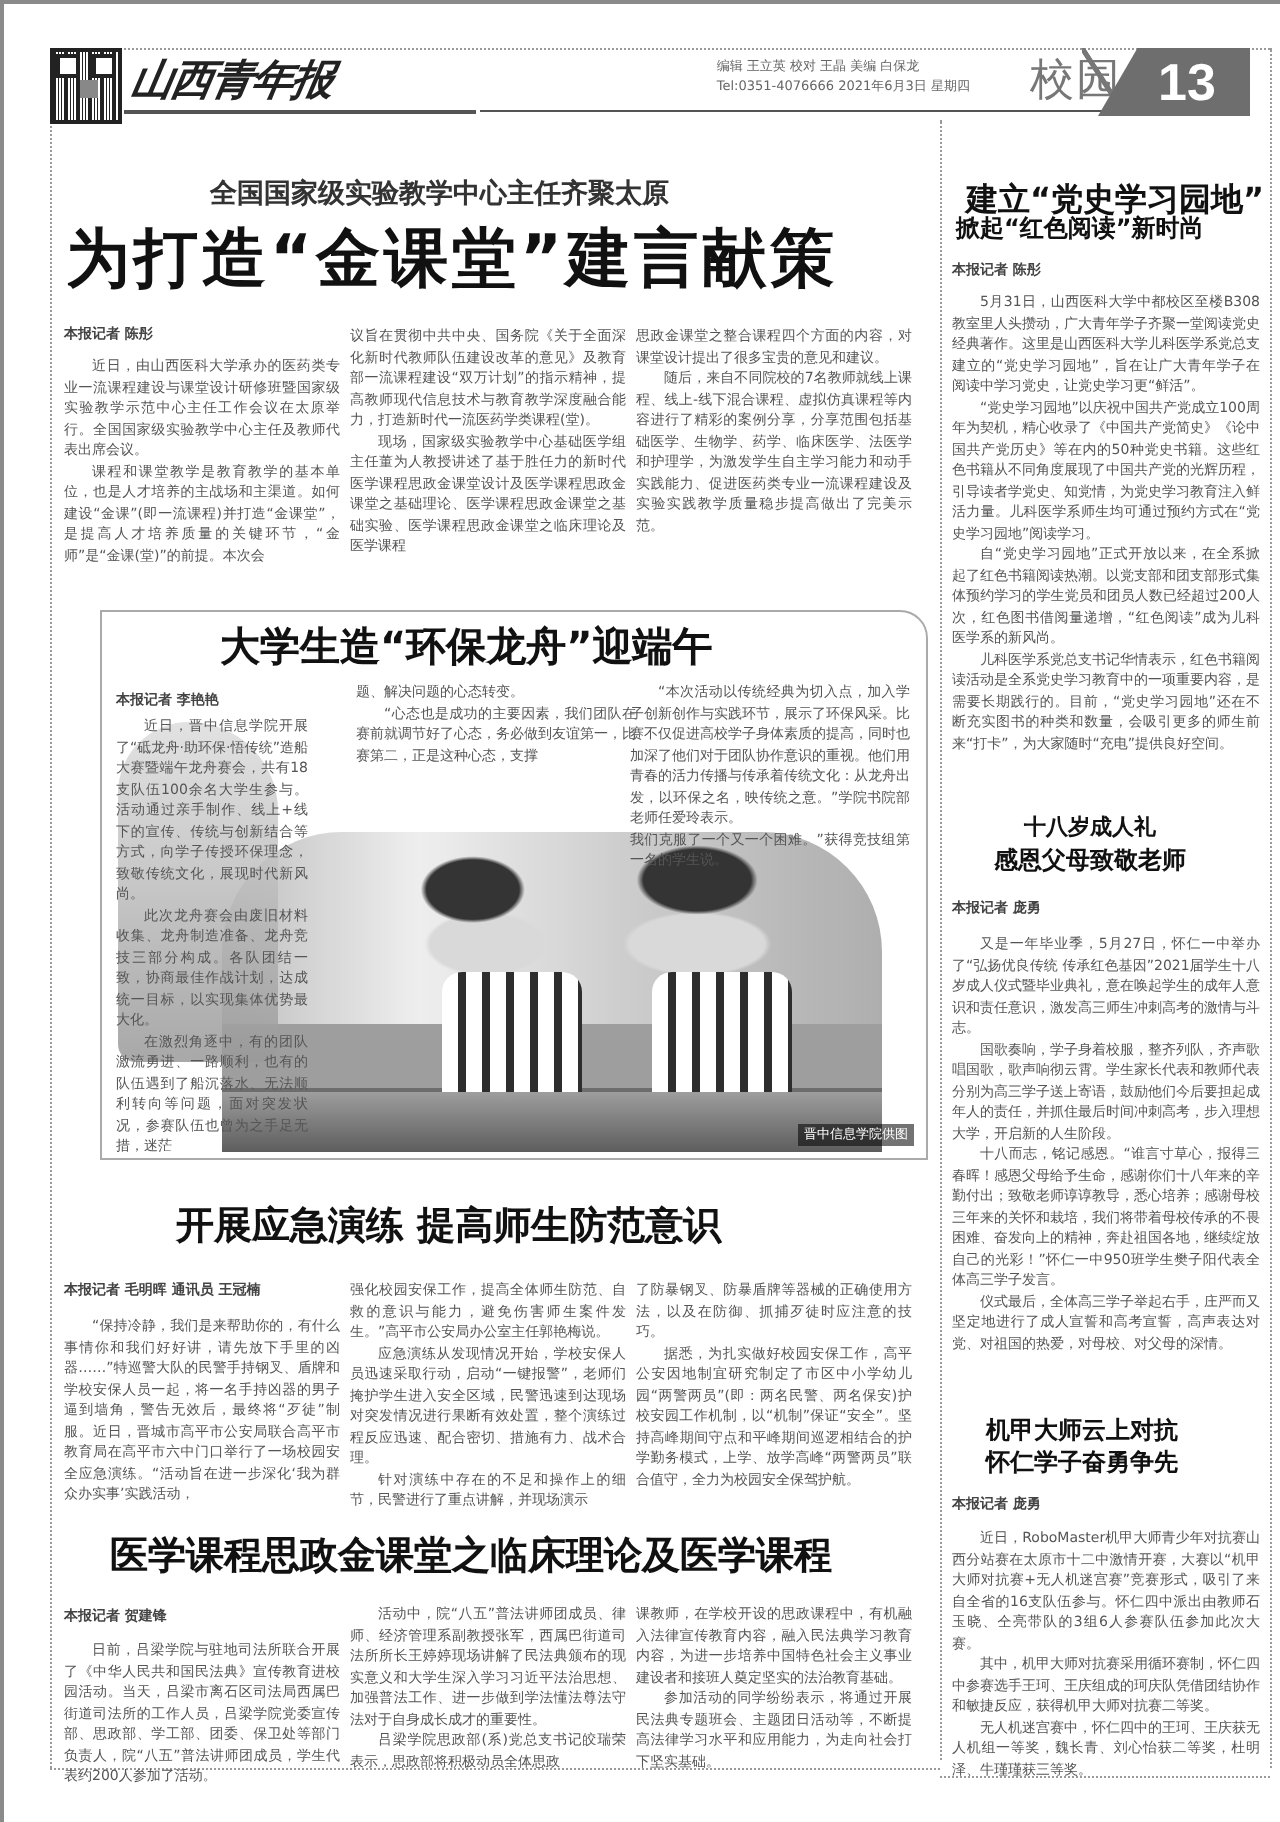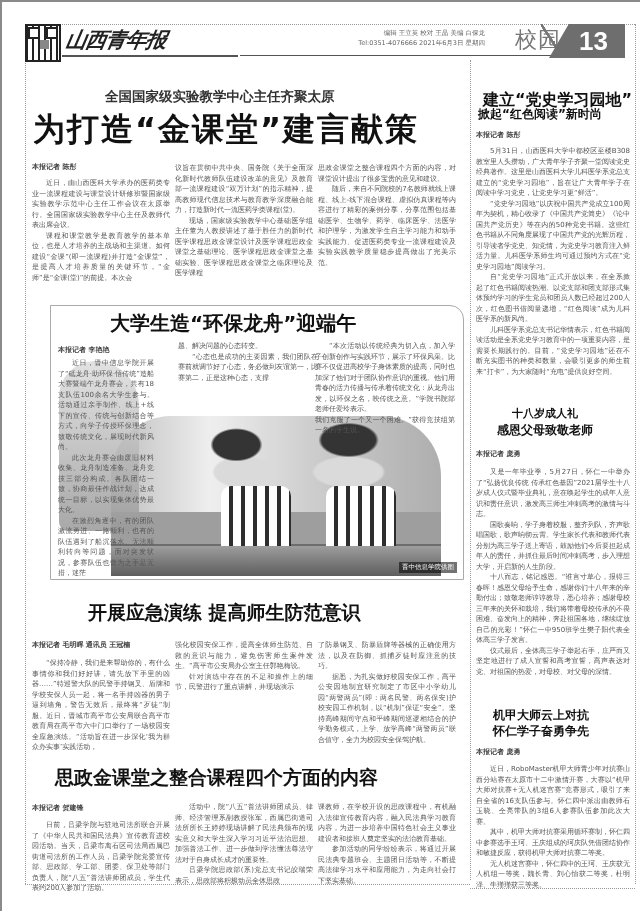--- a/index.html
+++ b/index.html
@@ -15,21 +15,21 @@
         background:
           linear-gradient(90deg, #222 0 20%, transparent 20% 30%, #222 30% 40%, transparent 40% 60%, #222 60% 70%, transparent 70% 80%, #222 80%),
           #fff;
         background-size: 6px 6px; border: 2px solid #222; }
   .qr::before, .qr::after { content: ""; position: absolute; width: 8px; height: 8px; border: 2px solid #222; background: #fff; }
   .qr::before { left: 1px; top: 1px; }
   .qr::after { right: 1px; top: 1px; }
   .qr-center { position: absolute; left: 13px; top: 14px; width: 9px; height: 9px; background: #888; }
   .logo { position: absolute; left: 66px; top: 26px; font-family: "DejaVu Serif", serif; font-style: italic; font-weight: bold; font-size: 21px; color: #222; letter-spacing: -1px; transform: skewX(-10deg); }
   .mast-rule { position: absolute; left: 62px; top: 55px; width: 176px; height: 2px; background: #555; }
-  .mast-info { position: absolute; right: 155px; top: 28px; text-align: right; font-size: 6.5px; color: #666; line-height: 10px; }
+  .mast-info { position: absolute; right: 155px; top: 28px; text-align: left; font-size: 6.5px; color: #666; line-height: 10px; }
   .section-name { position: absolute; left: 515px; top: 25px; font-family: "DejaVu Serif", serif; font-size: 22px; color: #777; letter-spacing: 1px; }
   .page-number-tab { position: absolute; left: 549px; top: 24px; width: 76px; height: 22px; }
   .page-number-tab .bg { position: absolute; left: 0; top: 0; width: 76px; height: 34px; background: #6e6e6e; clip-path: polygon(26% 0, 100% 0, 100% 100%, 0 100%); }
   .page-number-tab .slash { position: absolute; left: -8px; top: 0; width: 22px; height: 34px; background: linear-gradient(to top right, transparent 46%, #777 47%, #777 53%, transparent 54%); }
   .page-number { position: absolute; left: 30px; top: 2px; font-family: "Liberation Sans", sans-serif; font-weight: bold; font-size: 26px; color: #fff; }
   .right-rule { position: absolute; left: 240px; top: 55px; width: 355px; height: 1px; background: #555; }
 
   
   .byline { position: absolute; font-size: 7px; font-weight: bold; color: #444; }
   .body-text { position: absolute; font-size: 7px; line-height: 10.5px; color: #555; text-align: justify; word-break: break-all; }
@@ -125,28 +125,29 @@
   <p style="text-indent:0">我们克服了一个又一个困难。”获得竞技组第一名的学生说。</p>
 </div>
 
 <div class="headline" style="left:88px; top:600px; font-size:19px;">开展应急演练  提高师生防范意识</div>
 <div class="byline" style="left:32px; top:640px;">本报记者  毛明晖  通讯员  王冠楠</div>
 <div class="body-text" style="left:32px; top:658px; width:138px;">
   <p>“保持冷静，我们是来帮助你的，有什么事情你和我们好好讲，请先放下手里的凶器……”特巡警大队的民警手持钢叉、盾牌和学校安保人员一起，将一名手持凶器的男子逼到墙角，警告无效后，最终将“歹徒”制服。近日，晋城市高平市公安局联合高平市教育局在高平市六中门口举行了一场校园安全应急演练。“活动旨在进一步深化‘我为群众办实事’实践活动，</p>
 </div>
 <div class="body-text" style="left:175px; top:640px; width:138px;">
   <p style="text-indent:0">强化校园安保工作，提高全体师生防范、自救的意识与能力，避免伤害师生案件发生。”高平市公安局办公室主任郭艳梅说。</p>
+  <p>应急演练从发现情况开始，学校安保人员迅速采取行动，启动“一键报警”，老师们掩护学生进入安全区域，民警迅速到达现场对突发情况进行果断有效处置，整个演练过程反应迅速、配合密切、措施有力、战术合理。</p>
   <p>针对演练中存在的不足和操作上的细节，民警进行了重点讲解，并现场演示</p>
 </div>
 <div class="body-text" style="left:318px; top:640px; width:138px;">
   <p style="text-indent:0">了防暴钢叉、防暴盾牌等器械的正确使用方法，以及在防御、抓捕歹徒时应注意的技巧。</p>
   <p>据悉，为扎实做好校园安保工作，高平公安因地制宜研究制定了市区中小学幼儿园“两警两员”(即：两名民警、两名保安)护校安园工作机制，以“机制”保证“安全”。坚持高峰期间守点和平峰期间巡逻相结合的护学勤务模式，上学、放学高峰“两警两员”联合值守，全力为校园安全保驾护航。</p>
 </div>
 
-<div class="headline" style="left:55px; top:765px; font-size:19px;">思政金课堂之整合课程四个方面的内容</div>
+<div class="headline" style="left:55px; top:765px; font-size:19px;">医学课程思政金课堂之临床理论及医学课程</div>
 <div class="byline" style="left:32px; top:803px;">本报记者  贺建锋</div>
 <div class="body-text" style="left:32px; top:820px; width:138px;">
   <p>日前，吕梁学院与驻地司法所联合开展了《中华人民共和国民法典》宣传教育进校园活动。当天，吕梁市离石区司法局西属巴街道司法所的工作人员，吕梁学院党委宣传部、思政部、学工部、团委、保卫处等部门负责人，院“八五”普法讲师团成员，学生代表约200人参加了活动。</p>
 </div>
 <div class="body-text" style="left:175px; top:802px; width:138px;">
   <p>活动中，院“八五”普法讲师团成员、律师、经济管理系副教授张军，西属巴街道司法所所长王婷婷现场讲解了民法典颁布的现实意义和大学生深入学习习近平法治思想、加强普法工作、进一步做到学法懂法尊法守法对于自身成长成才的重要性。</p>
   <p>吕梁学院思政部(系)党总支书记皎瑞荣表示，思政部将积极动员全体思政</p>
 </div>
 <div class="body-text" style="left:318px; top:802px; width:138px;">
   <p style="text-indent:0">课教师，在学校开设的思政课程中，有机融入法律宣传教育内容，融入民法典学习教育内容，为进一步培养中国特色社会主义事业建设者和接班人奠定坚实的法治教育基础。</p>

